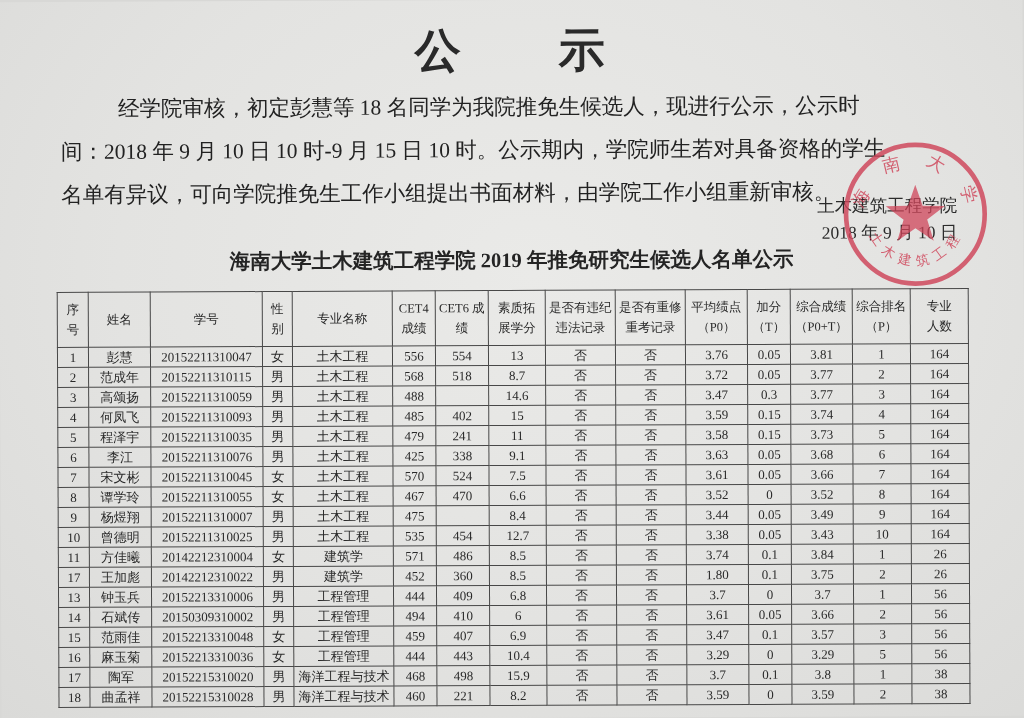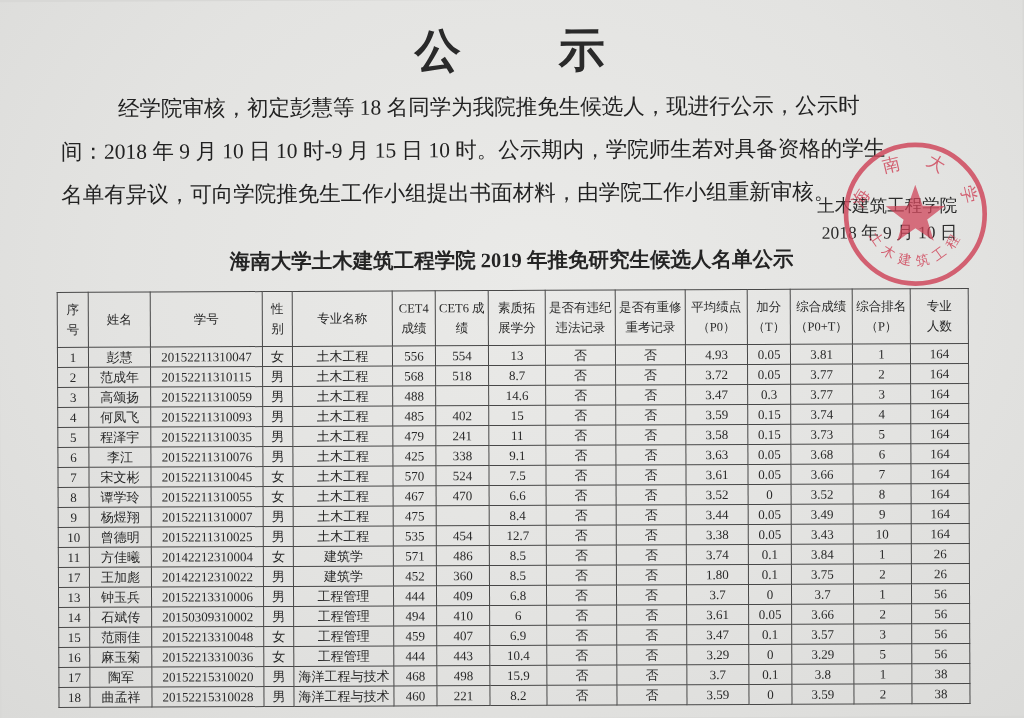--- a/index.html
+++ b/index.html
@@ -145,21 +145,21 @@
           <td>1</td>
           <td>彭慧</td>
           <td>20152211310047</td>
           <td>女</td>
           <td>土木工程</td>
           <td>556</td>
           <td>554</td>
           <td>13</td>
           <td>否</td>
           <td>否</td>
-          <td>4.93</td>
+          <td>3.76</td>
           <td>0.05</td>
           <td>3.81</td>
           <td>1</td>
           <td>164</td>
         </tr>
         <tr>
           <td>2</td>
           <td>范成年</td>
           <td>20152211310115</td>
           <td>男</td>

